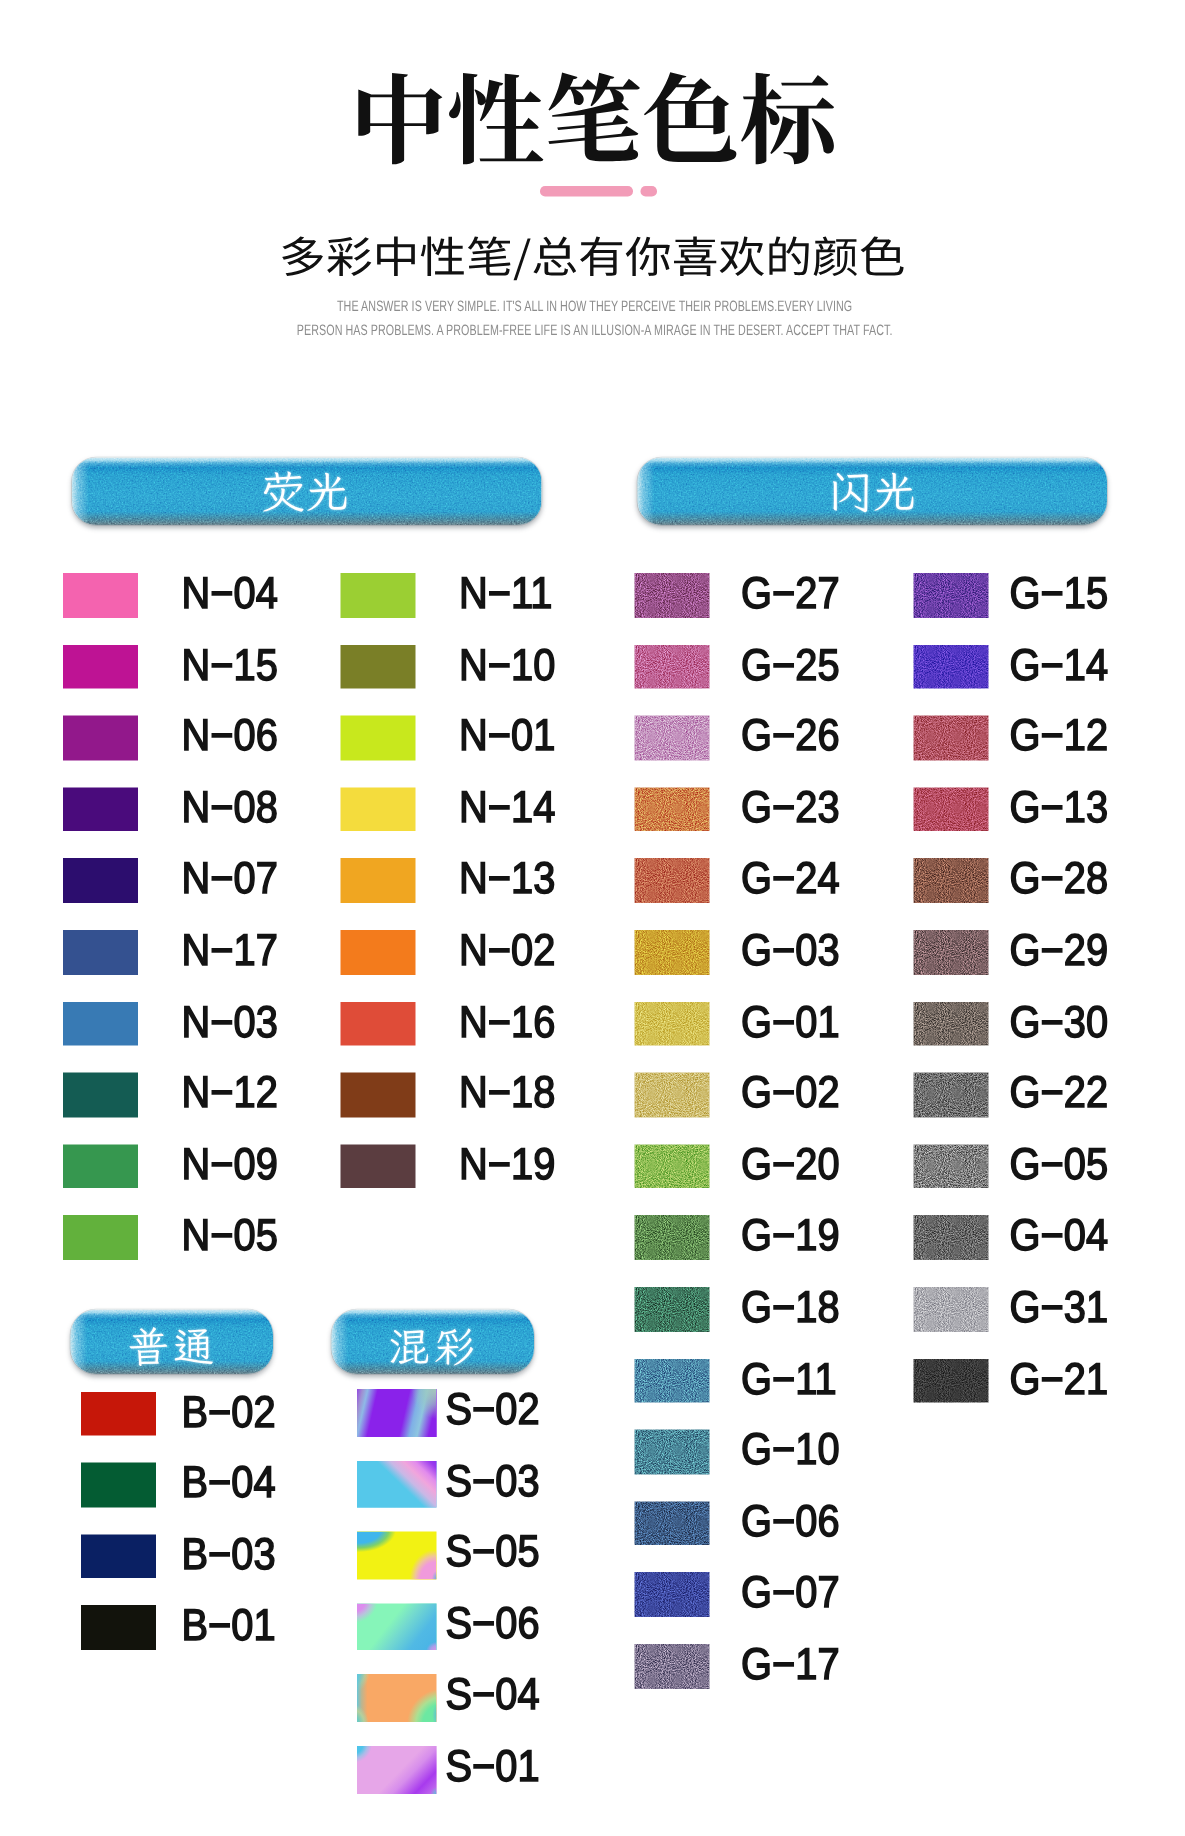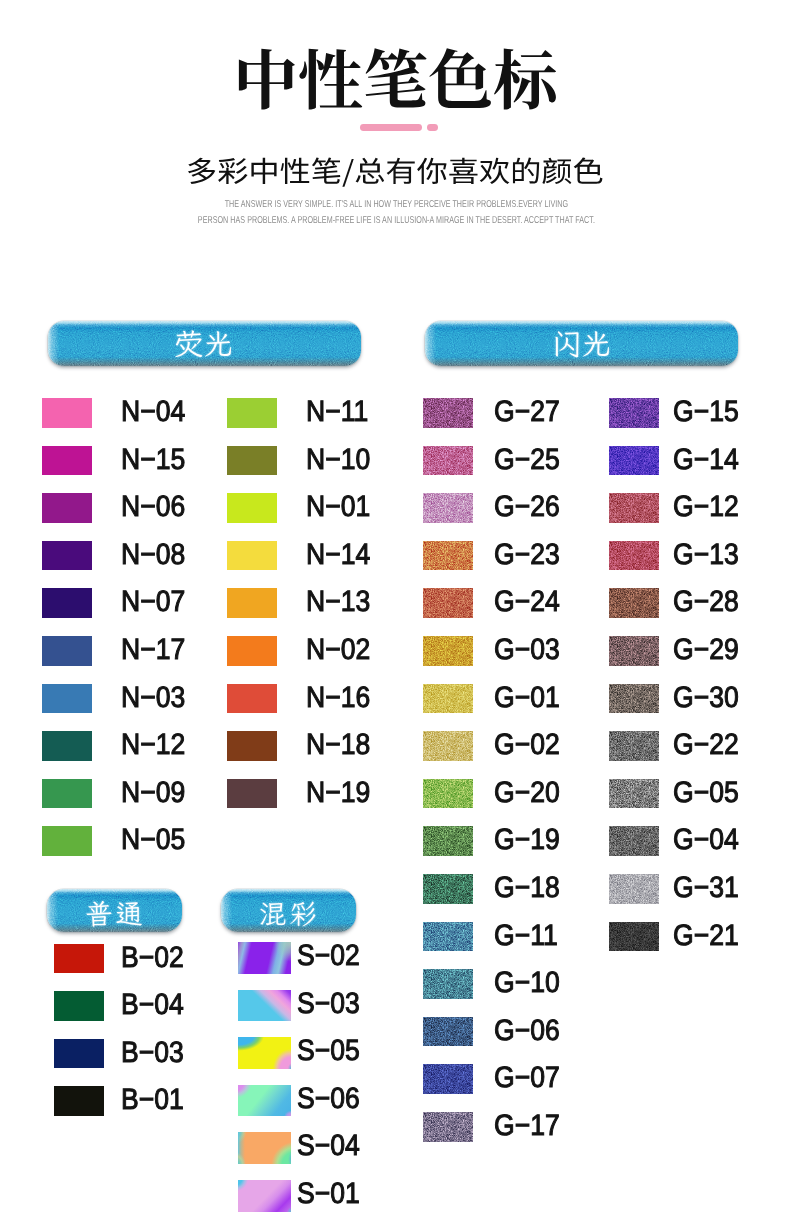--- a/index.html
+++ b/index.html
@@ -24,21 +24,21 @@
 .sub-wrap{position:absolute;left:0;top:0;width:790px;text-align:center;}
 .sub-glyphs{display:inline-block;vertical-align:top;margin-top:152.5px;}
 .tagline{position:absolute;left:0;width:790px;margin:0;text-align:center;
          color:#8d8d8d;font-family:"Liberation Sans",sans-serif;
          font-size:10px;line-height:10px;letter-spacing:.06px;
          transform:scaleX(.715);transform-origin:400px top;white-space:nowrap;}
 .tagline.l1{top:199.5px;}
 .tagline.l2{top:215.5px;}
 
 
-.sec{position:absolute;left:0;top:16px;width:790px;height:876px;}
+.sec{position:absolute;left:0;top:0;width:790px;height:876px;}
 .col{list-style:none;margin:0;padding:0;}
 .row{display:block;}
 
 .pill{position:absolute;border-radius:15px;overflow:hidden;
       background:
         linear-gradient(to right, rgba(205,234,243,.95) 0px, rgba(175,222,240,.55) 4px,
                         rgba(160,215,238,0) 11px),
         linear-gradient(to bottom,
          #cfe9f3 0%, #a8ddf0 4%, #49acd8 9%, #1e93cc 15%,
          #2ba3d2 26%, #31a8d5 58%, #2fa3d1 80%, #4d8ca3 92%, #6e8690 100%);

